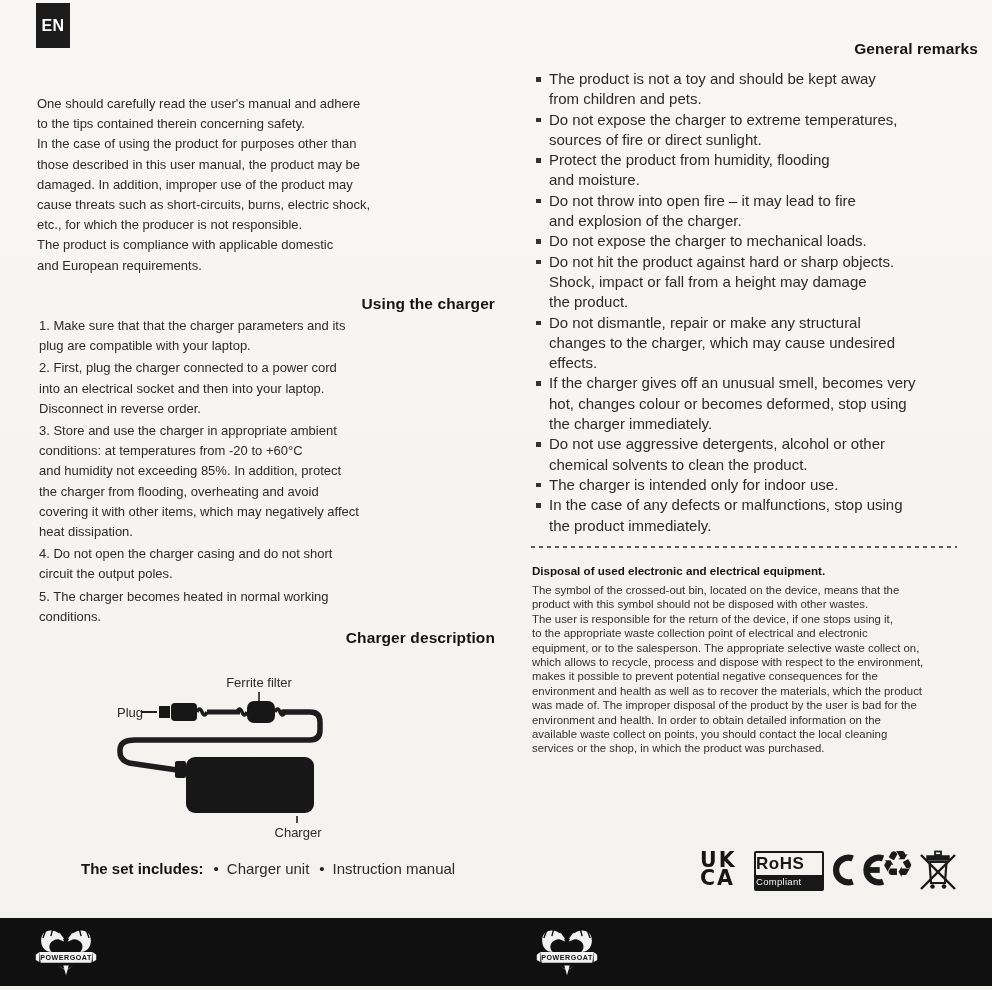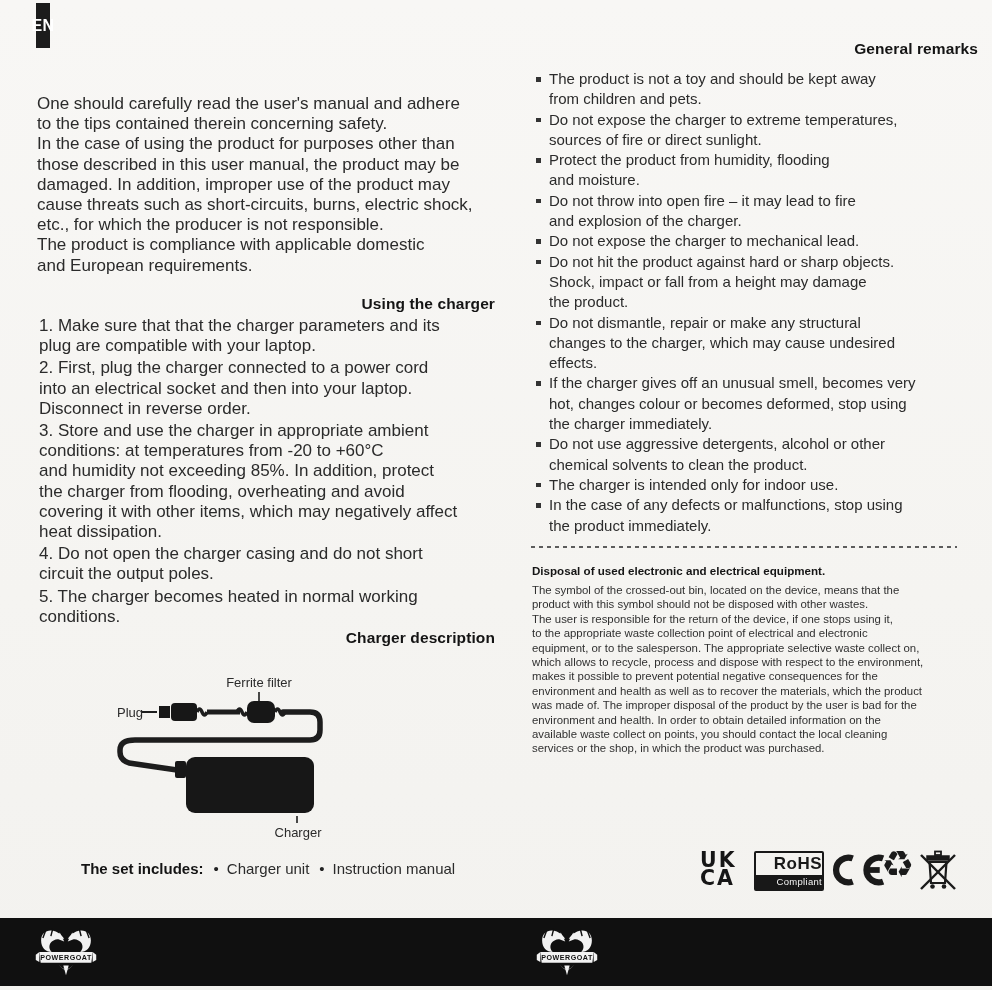--- a/index.html
+++ b/index.html
@@ -5,26 +5,26 @@
   html,body{margin:0;padding:0;}
   .page{
     position:relative;width:992px;height:990px;overflow:hidden;
     background:linear-gradient(180deg,#f8f7f5 0%,#f5f4f1 60%,#f3f2ef 100%);
     font-family:"Liberation Sans","DejaVu Sans",sans-serif;
     color:#2b2b2b;
   }
   .abs{position:absolute;}
   .pre{white-space:pre-line;}
   .badge{
-    left:36px;top:3px;width:14px;height:45px;background:#1c1c1c;color:#fff;
+    left:36px;top:3px;width:34px;height:45px;background:#1c1c1c;color:#fff;
     display:flex;align-items:center;justify-content:center;
     font-weight:bold;font-size:16px;letter-spacing:.5px;
   }
   .h1{font-size:15.5px;font-weight:bold;color:#141414;letter-spacing:.1px;text-align:right;}
-  .body{font-size:17px;line-height:20.2px;margin:0;color:#2b2b2b;}
+  .body{font-size:13px;line-height:20.2px;margin:0;color:#2b2b2b;}
   .leftcol{width:458px;}
   .rightcol{width:446px;}
   .steps p{margin:2px;}
   ul.remarks{margin:4px;padding:0;list-style:none;width:440px;}
   ul.remarks li{
     position:relative;padding-left:14px;font-size:15px;line-height:20.3px;
     white-space:pre-line;color:#2b2b2b;
   }
   ul.remarks li::before{
     content:"";position:absolute;left:1px;top:8px;width:4.5px;height:4.5px;background:#333;
@@ -35,21 +35,21 @@
   }
   .smallh{font-size:11.6px;font-weight:bold;color:#151515;}
   .small{font-size:11.4px;line-height:14.4px;margin:0;color:#303030;}
   .setline{font-size:15px;color:#2b2b2b;}
   .setline .lbl{font-weight:bold;color:#141414;}
   .setline .itm::before{content:"•";padding:0 8px 0 10px;color:#222;}
   
   .ukca{left:700px;top:852px;font-weight:bold;font-size:20.5px;line-height:17.5px;
         letter-spacing:2px;color:#161616;font-family:"DejaVu Sans",sans-serif;}
   .rohs{left:754px;top:851px;width:66px;border:2.5px solid #181818;border-radius:2px;
-        text-align:right;background:transparent;}
+        text-align:left;background:transparent;}
   .rohs .big{font-size:17px;font-weight:bold;color:#181818;line-height:22px;letter-spacing:.5px;}
   .rohs .sub{background:#181818;color:#f5f5f5;font-size:9.5px;line-height:13.5px;letter-spacing:.3px;}
   .recycle{left:881px;top:845px;font-size:37px;line-height:40px;color:#1a1a1a;
            font-family:"DejaVu Sans",sans-serif;}
   .footerbar{left:0;top:918px;width:992px;height:68px;background:#101010;}
   svg text{font-family:"Liberation Sans","DejaVu Sans",sans-serif;}
 </style>
 </head>
 <body>
 
@@ -125,21 +125,21 @@
   <div class="abs h1 rightcol" style="left:532px;top:40px;">General remarks</div>
   <ul class="abs remarks" style="left:531px;top:65px;">
     <li>The product is not a toy and should be kept away
 from children and pets.</li>
     <li>Do not expose the charger to extreme temperatures,
 sources of fire or direct sunlight.</li>
     <li>Protect the product from humidity, flooding
 and moisture.</li>
     <li>Do not throw into open fire – it may lead to fire
 and explosion of the charger.</li>
-    <li>Do not expose the charger to mechanical lead.</li>
+    <li>Do not expose the charger to mechanical loads.</li>
     <li>Do not hit the product against hard or sharp objects.
 Shock, impact or fall from a height may damage
 the product.</li>
     <li>Do not dismantle, repair or make any structural
 changes to the charger, which may cause undesired
 effects.</li>
     <li>If the charger gives off an unusual smell, becomes very
 hot, changes colour or becomes deformed, stop using
 the charger immediately.</li>
     <li>Do not use aggressive detergents, alcohol or other

